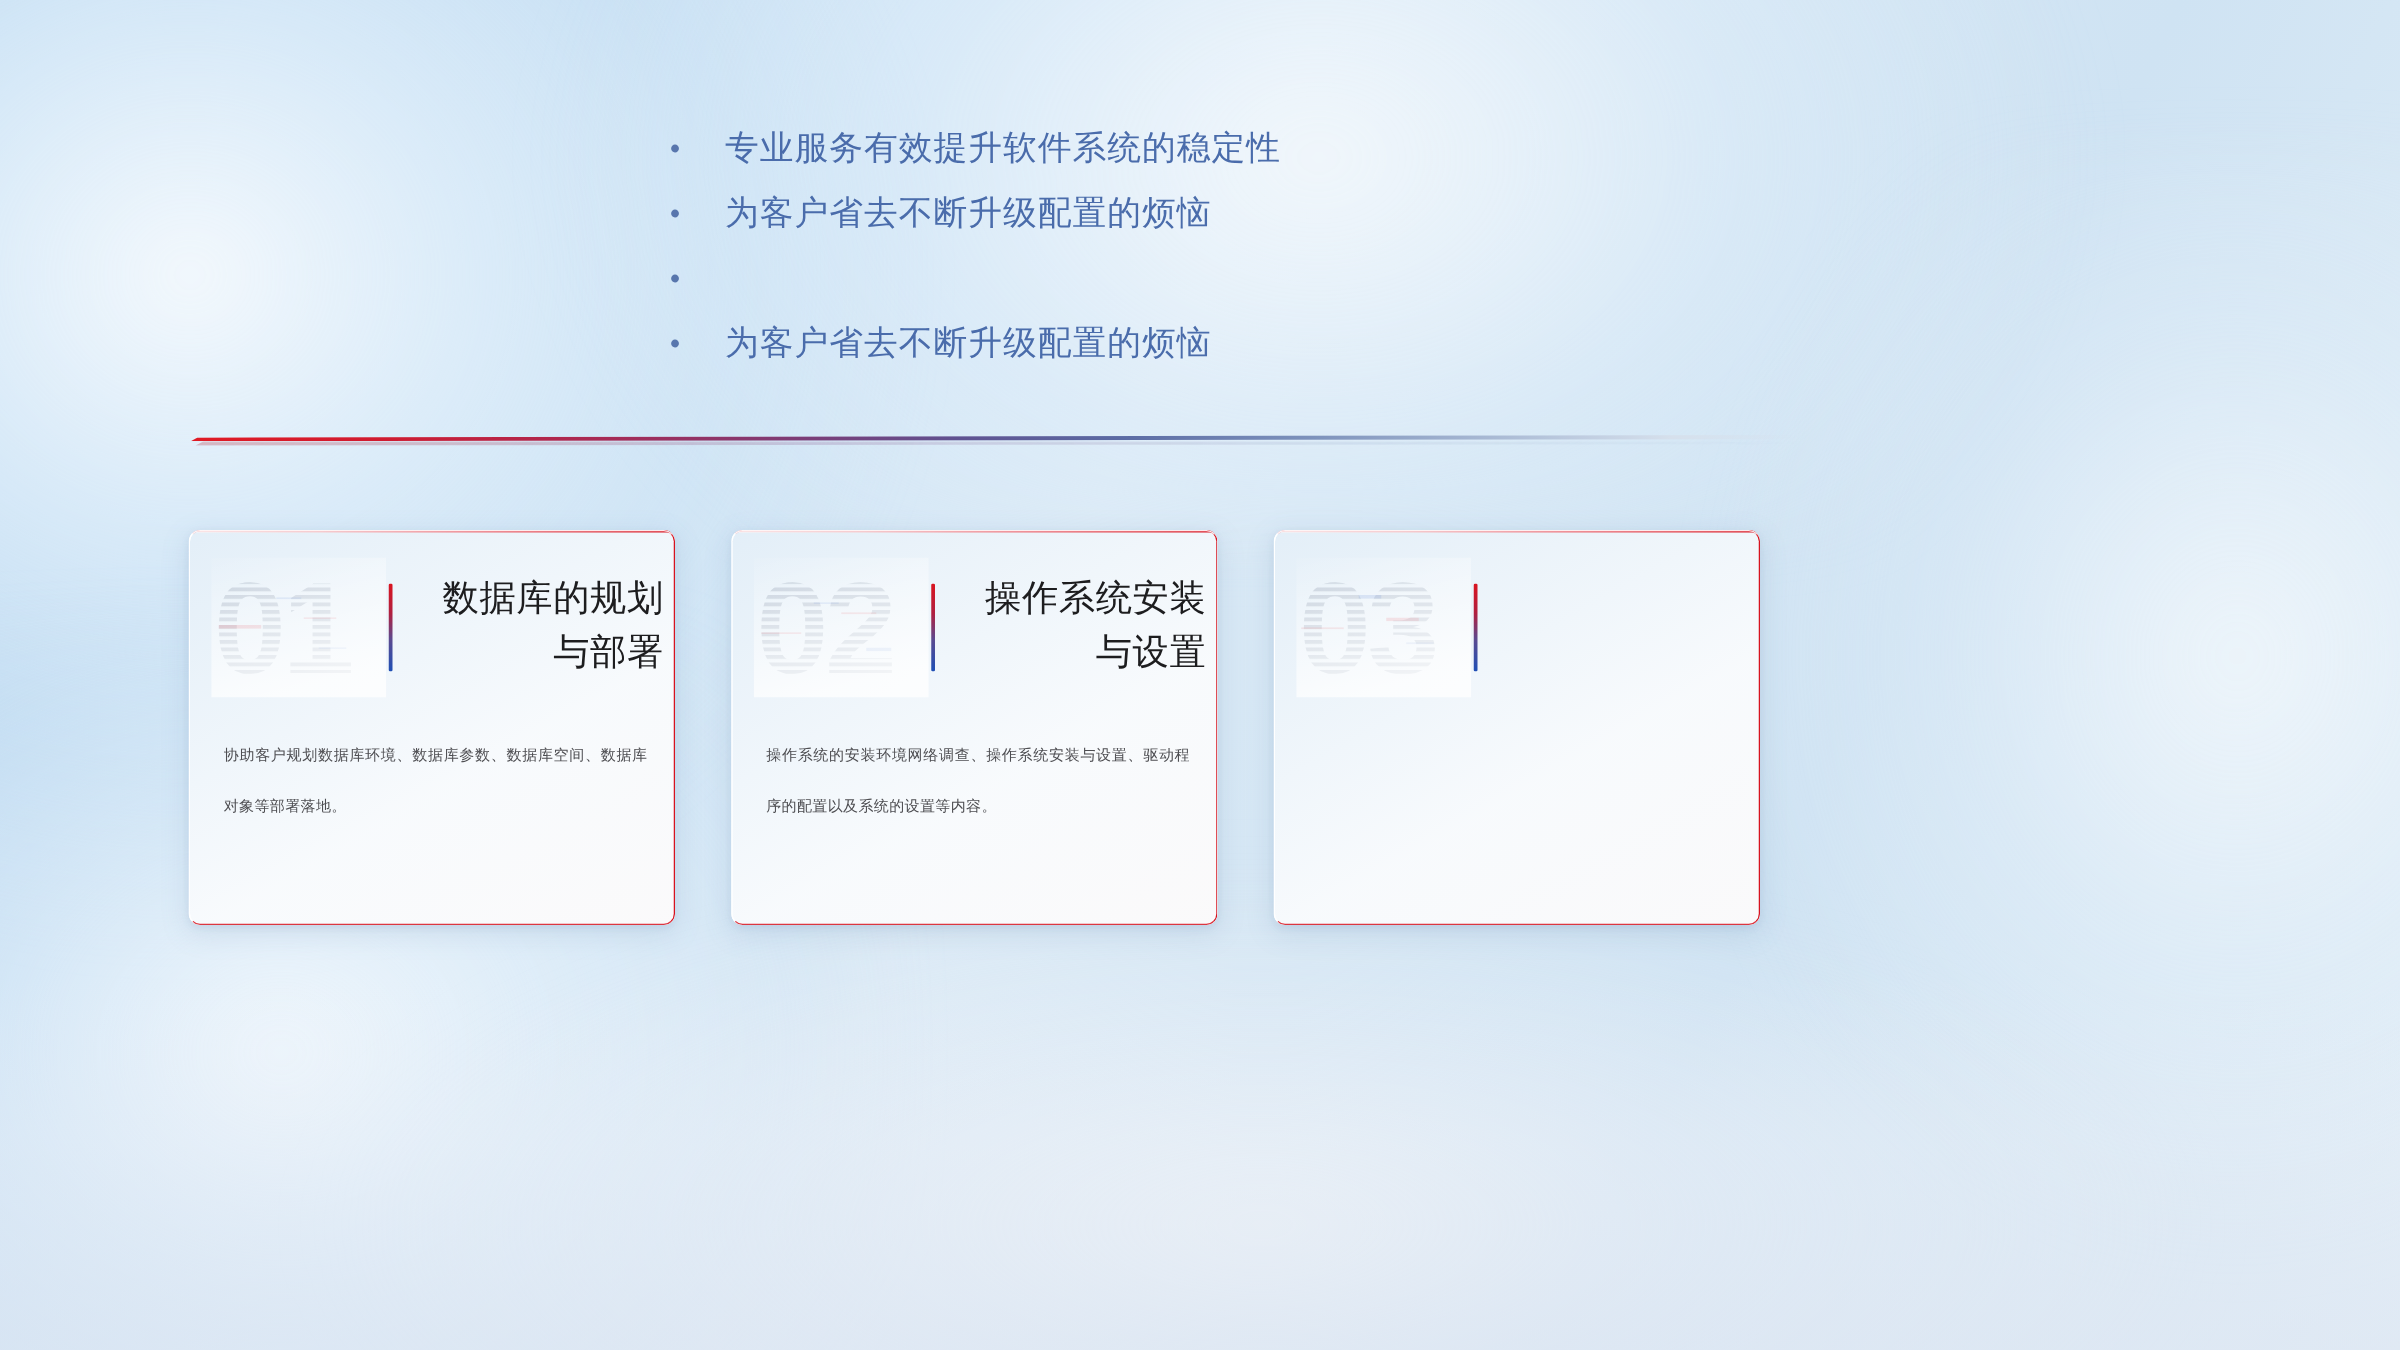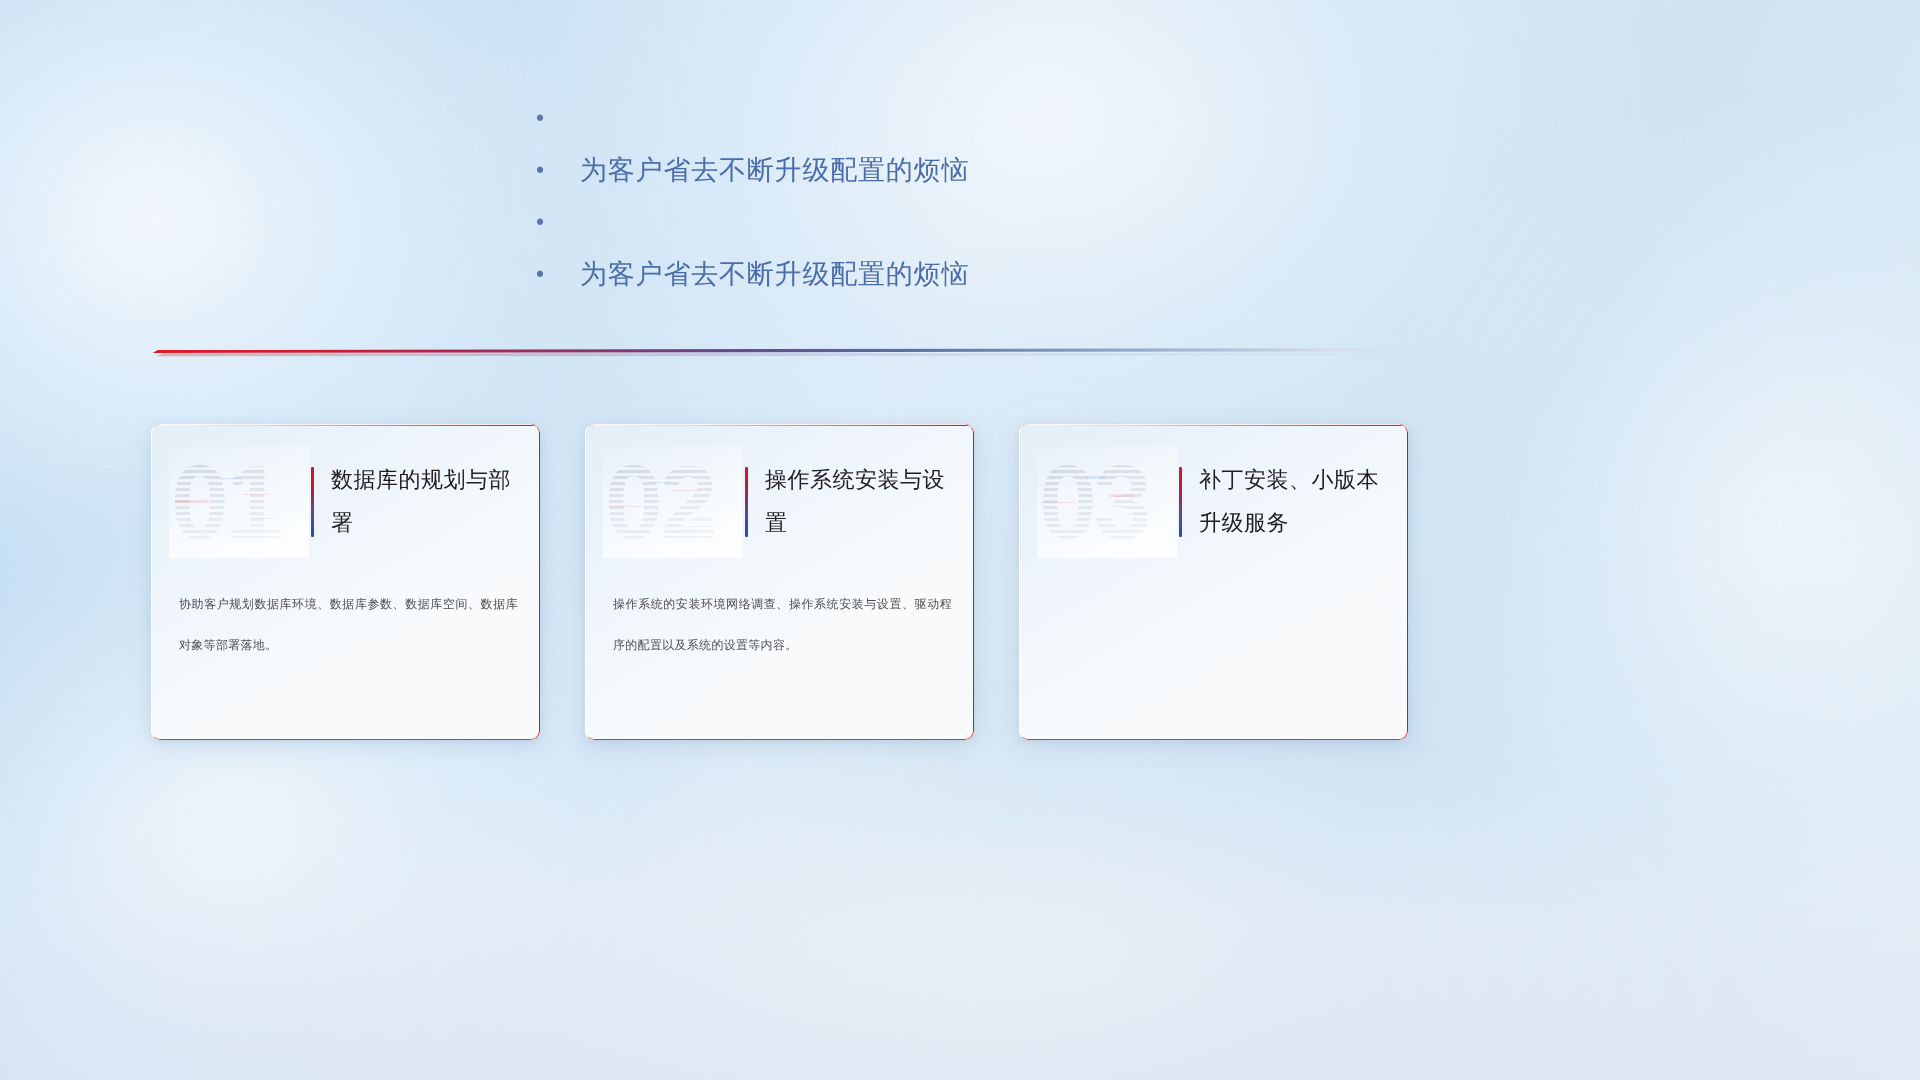--- a/index.html
+++ b/index.html
@@ -226,26 +226,26 @@
     position: absolute;
     left: 160px; top: 43px;
     width: 3px; height: 70px;
     background: linear-gradient(180deg, #d91420 0%, #b02040 34%, #5a4a90 64%, #1f4fb5 100%);
     border-radius: 1px;
   }
   .card-title {
     position: absolute;
     left: 180px; top: 34px;
     width: 200px;
-    font-size: 22px;
+    font-size: 29px;
     line-height: 43px;
     color: #1d1d1f;
     font-weight: 500;
     letter-spacing: 0.5px;
-    text-align: left;
+    text-align: right;
   }
   .card-body {
     position: absolute;
     left: 28px; right: 22px; top: 160px;
     font-size: 12px;
     line-height: 41px;
     color: #4e4e52;
     letter-spacing: 0.3px;
     text-align: justify;
   }
@@ -258,20 +258,21 @@
 <div id="bg-glow-top"></div>
 <div id="bg-glow-bottomleft"></div>
 <div id="bg-glow-bottom"></div>
 <div id="bg-glow-right"></div>
 <div id="bg-tint-bottom"></div>
 
 <div id="bullets">
 
   <div class="bullet-row">
     <span class="bullet-dot">•</span>
+    <span class="bullet-text">专业服务有效提升软件系统的稳定性</span>
   </div>
 
   <div class="bullet-row">
     <span class="bullet-dot">•</span>
     <span class="bullet-text">为客户省去不断升级配置的烦恼</span>
   </div>
 
   <div class="bullet-row">
     <span class="bullet-dot">•</span>
   </div>
@@ -400,18 +401,17 @@
             <rect x="4" y="56" width="34" height="3" fill="#d7131f"></rect>
             <rect x="72" y="48" width="26" height="3" fill="#d7131f"></rect>
             <rect x="50" y="30" width="18" height="3" fill="#2f63c8"></rect>
             <rect x="88" y="68" width="22" height="3" fill="#2f63c8"></rect>
           </g>
           <rect width="140" height="112" fill="url(#fd3)"></rect>
         </svg>
       </div>
 
       <div class="card-divider-bar"></div>
-      <div class="card-title">补丁安装、小版本升级服务</div>
     </div>
 
   </div>
 
 </div>
 
 </body></html>

